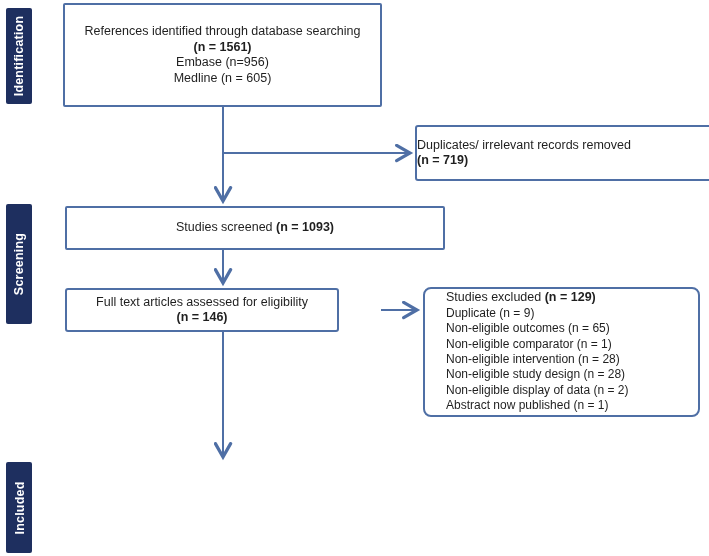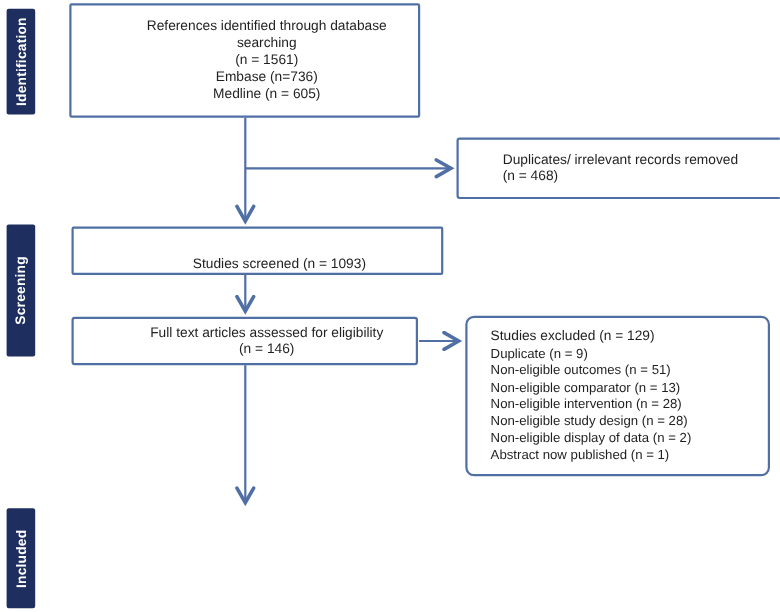--- a/index.html
+++ b/index.html
@@ -12,30 +12,30 @@
     position:absolute; left:6px; width:26px; background:#1e2f5f; border-radius:2px;
     display:flex; align-items:center; justify-content:center; overflow:visible;
   }
   .bar span {
     transform:rotate(-90deg); white-space:nowrap; color:#ffffff;
     font-weight:bold; font-size:12.5px; letter-spacing:0.2px;
   }
   .box {
     position:absolute; border:2px solid #4f6fa5; background:#ffffff; box-sizing:border-box;
     display:flex; flex-direction:column; justify-content:center;
-    font-size:12.5px; line-height:15.5px;padding-left:40px;
+    font-size:12.5px; line-height:15.5px;
   }
   .box.center { align-items:center; text-align:center; }
   .box.left   { align-items:flex-start; text-align:left; }
-  b { font-weight:normal; }
+  b { font-weight:bold; }
   #box-identified { left:63px; top:3px;   width:319px; height:104px; border-radius:2px; }
   #box-duplicates { left:415px; top:125px; width:309px; height:56px; border-radius:3px; }
-  #box-screened   { left:65px; top:206px; width:338px; height:44px; border-radius:2px;justify-content:flex-end; }
-  #box-fulltext   { left:65px; top:288px; width:315px; height:44px; border-radius:3px; }
-  #box-excluded   { left:423px; top:287px; width:277px; height:146px; border-radius:8px;
+  #box-screened   { left:65px; top:206px; width:380px; height:44px; border-radius:2px; }
+  #box-fulltext   { left:65px; top:288px; width:274px; height:44px; border-radius:3px; }
+  #box-excluded   { left:423px; top:287px; width:277px; height:130px; border-radius:8px;
                     padding-left:21px; font-size:12px; line-height:15.4px; }
   #box-excluded .hdr { font-size:12.5px; }
   #box-included   { left:65px; top:463px; width:315px; height:90px; border-radius:10px; }
   #bar-identification { top:8px;   height:96px; }
   #bar-screening      { top:204px; height:120px; }
   #bar-included       { top:462px; height:91px; }
 </style>
 </head>
 <body>
 
@@ -60,43 +60,43 @@
   <div class="bar" id="bar-screening">
     <span>Screening</span>
   </div>
   <div class="bar" id="bar-included">
     <span>Included</span>
   </div>
 
   <div class="box center" id="box-identified">
     <div>References identified through database searching</div>
     <div><b>(n = 1561)</b></div>
-    <div>Embase (n=736)</div>
+    <div>Embase (n=956)</div>
     <div>Medline (n = 605)</div>
   </div>
 
   <div class="box left" id="box-duplicates">
     <div>Duplicates/ irrelevant records removed</div>
-    <div><b>(n = 468)</b></div>
+    <div><b>(n = 719)</b></div>
   </div>
 
   <div class="box center" id="box-screened">
     <div><span>Studies screened </span><b>(n = 1093)</b></div>
   </div>
 
   <div class="box center" id="box-fulltext">
     <div>Full text articles assessed for eligibility</div>
     <div><b>(n = 146)</b></div>
   </div>
 
   <div class="box left" id="box-excluded">
     <div class="hdr"><span>Studies excluded </span><b>(n = 129)</b></div>
     <div>Duplicate (n = 9)</div>
-    <div>Non-eligible outcomes (n = 51)</div>
-    <div>Non-eligible comparator (n = 13)</div>
+    <div>Non-eligible outcomes (n = 65)</div>
+    <div>Non-eligible comparator (n = 1)</div>
     <div>Non-eligible intervention (n = 28)</div>
     <div>Non-eligible study design (n = 28)</div>
     <div>Non-eligible display of data (n = 2)</div>
     <div>Abstract now published (n = 1)</div>
   </div>
 
 
 </div>
 
 </body></html>

